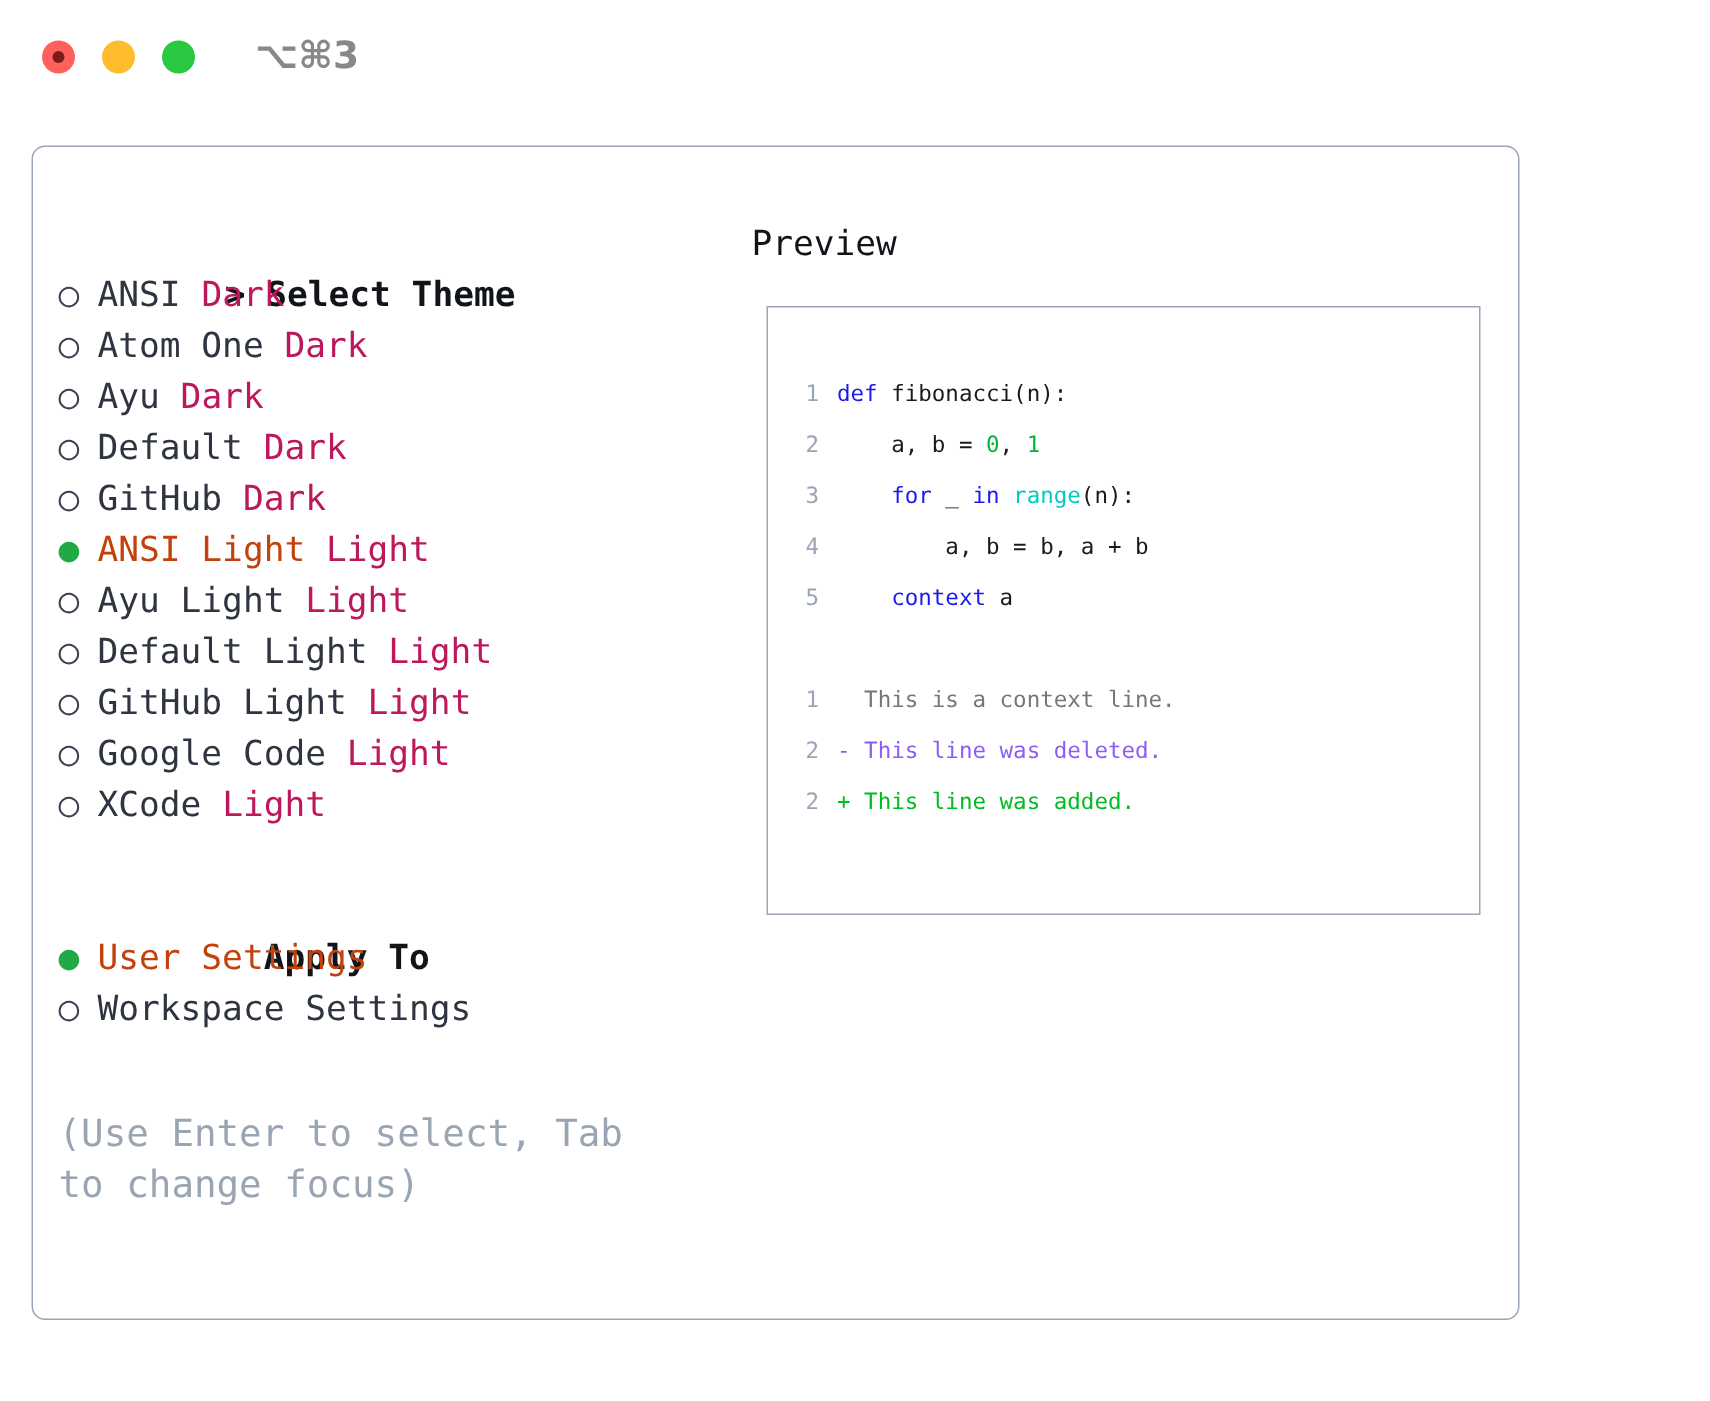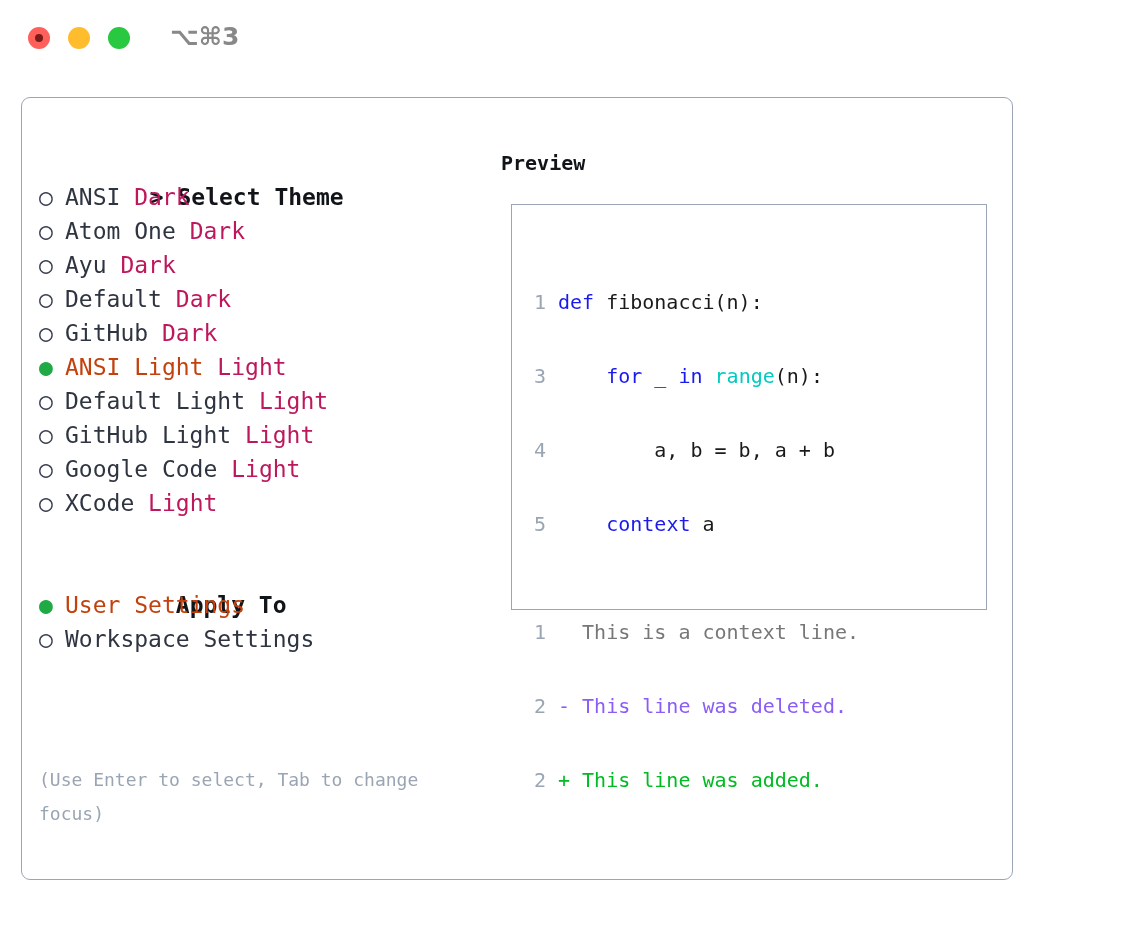--- a/index.html
+++ b/index.html
@@ -99,38 +99,38 @@
   .row.group-header {
     font-weight: bold;
     color: #111418;
   }
 
   .spacer-row { height: 34px; }
 
   #hint {
     position: absolute;
     left: 17px;
-    top: 665px;
+    top: 641px;
     width: 420px;
-    font-size: 18px;
+    font-size: 25px;
     line-height: 34px;
     color: #9aa5b4;
     white-space: pre-wrap;
   }
 
   
   #right-col {
     position: absolute;
     left: 479px;
     top: 48px;
     width: 490px;
   }
   #preview-title {
-    font-size: 20px;
-    font-weight: bold;
+    font-size: 23px;
+    font-weight: normal;
     color: #111418;
     line-height: 34px;
     height: 34px;
   }
   #preview-box {
     position: absolute;
     left: 10px;
     top: 58px;
     width: 476px;
     height: 406px;
@@ -140,23 +140,22 @@
   }
   #code {
     position: absolute;
     left: 6px;
     top: 40px;
     width: 464px;
   }
   .cline {
     height: 34px;
     line-height: 34px;
-    font-size: 20px;
+    font-size: 15px;
     white-space: pre;
-    margin-top: 40px;
   }
   .lnum {
     display: inline-block;
     width: 28px;
     text-align: right;
     color: #9aa5b4;
     margin-right: 12px;
   }
   .kw   { color: #1a1aee; }
   .num  { color: #00b33c; }
@@ -187,20 +186,21 @@
       <div class="row header-row">
         <span>&gt; Select Theme</span>
       </div>
       <div id="theme-rows">
           <div class="row"><span class="marker">○</span><span class="label">ANSI</span><span> </span><span class="suffix">Dark</span></div>
           <div class="row"><span class="marker">○</span><span class="label">Atom One</span><span> </span><span class="suffix">Dark</span></div>
           <div class="row"><span class="marker">○</span><span class="label">Ayu</span><span> </span><span class="suffix">Dark</span></div>
           <div class="row"><span class="marker">○</span><span class="label">Default</span><span> </span><span class="suffix">Dark</span></div>
           <div class="row"><span class="marker">○</span><span class="label">GitHub</span><span> </span><span class="suffix">Dark</span></div>
           <div class="row selected"><span class="marker sel">●</span><span class="label">ANSI Light</span><span> </span><span class="suffix">Light</span></div>
+          <div class="row"><span class="marker">○</span><span class="label">Ayu Light</span><span> </span><span class="suffix">Light</span></div>
           <div class="row"><span class="marker">○</span><span class="label">Default Light</span><span> </span><span class="suffix">Light</span></div>
           <div class="row"><span class="marker">○</span><span class="label">GitHub Light</span><span> </span><span class="suffix">Light</span></div>
           <div class="row"><span class="marker">○</span><span class="label">Google Code</span><span> </span><span class="suffix">Light</span></div>
           <div class="row"><span class="marker">○</span><span class="label">XCode</span><span> </span><span class="suffix">Light</span></div>
         </div>
 
       <div class="spacer-row"></div>
 
       <div class="row group-header">
         <span class="marker"> </span><span>Apply To</span>
@@ -211,20 +211,21 @@
         </div>
     </div>
 
     <div id="hint">(Use Enter to select, Tab to change focus)</div>
 
     <div id="right-col">
       <div id="preview-title">Preview</div>
       <div id="preview-box">
         <div id="code">
             <div class="cline"><span class="lnum">1</span><span class="kw">def</span><span class="id"> fibonacci(n):</span></div>
+            <div class="cline"><span class="lnum">2</span><span class="id">    a, b = </span><span class="num">0</span><span class="id">, </span><span class="num">1</span></div>
             <div class="cline"><span class="lnum">3</span><span class="id">    </span><span class="kw">for</span><span class="id"> _ </span><span class="kw">in</span><span class="id"> </span><span class="fn">range</span><span class="id">(n):</span></div>
             <div class="cline"><span class="lnum">4</span><span class="id">        a, b = b, a + b</span></div>
             <div class="cline"><span class="lnum">5</span><span class="id">    </span><span class="kw">context</span><span class="id"> a</span></div>
             <div class="blank-line"></div>
             <div class="cline"><span class="lnum">1</span><span class="ctx">  This is a context line.</span></div>
             <div class="cline"><span class="lnum">2</span><span class="del">- This line was deleted.</span></div>
             <div class="cline"><span class="lnum">2</span><span class="add">+ This line was added.</span></div>
           </div>
       </div>
     </div>

